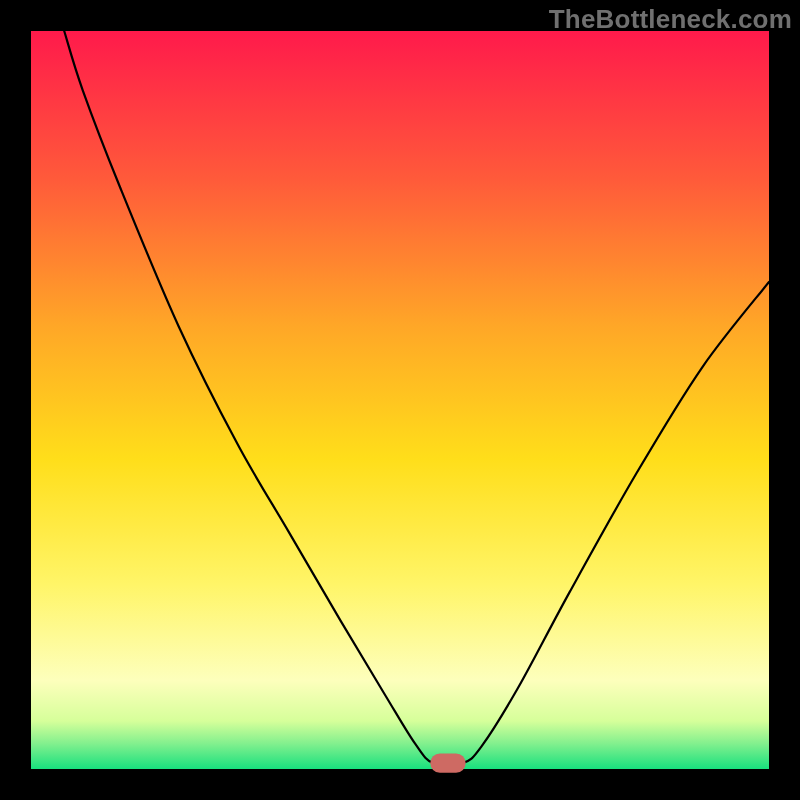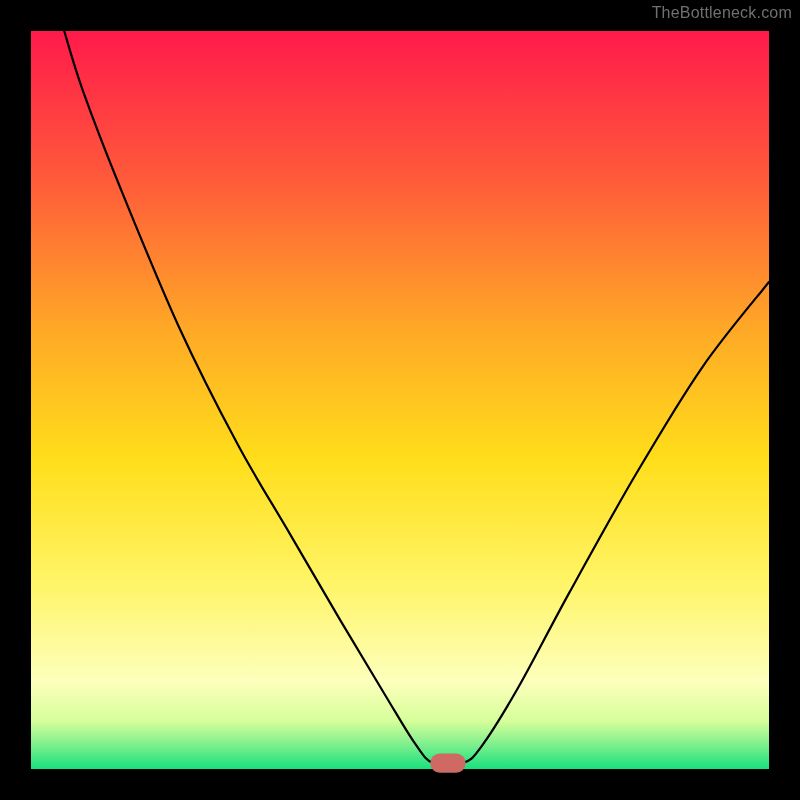--- a/index.html
+++ b/index.html
@@ -14,22 +14,22 @@
     position: relative;
     width: 800px;
     height: 800px;
     background: #000;
   }
   .watermark {
     position: absolute;
     top: 4px;
     right: 8px;
     font-family: Arial, Helvetica, sans-serif;
-    font-size: 16px;
-    font-weight: 400;
+    font-size: 26px;
+    font-weight: 700;
     color: #707070;
     letter-spacing: 0.2px;
     z-index: 10;
   }
   svg {
     position: absolute;
     top: 0;
     left: 0;
   }
 </style>

